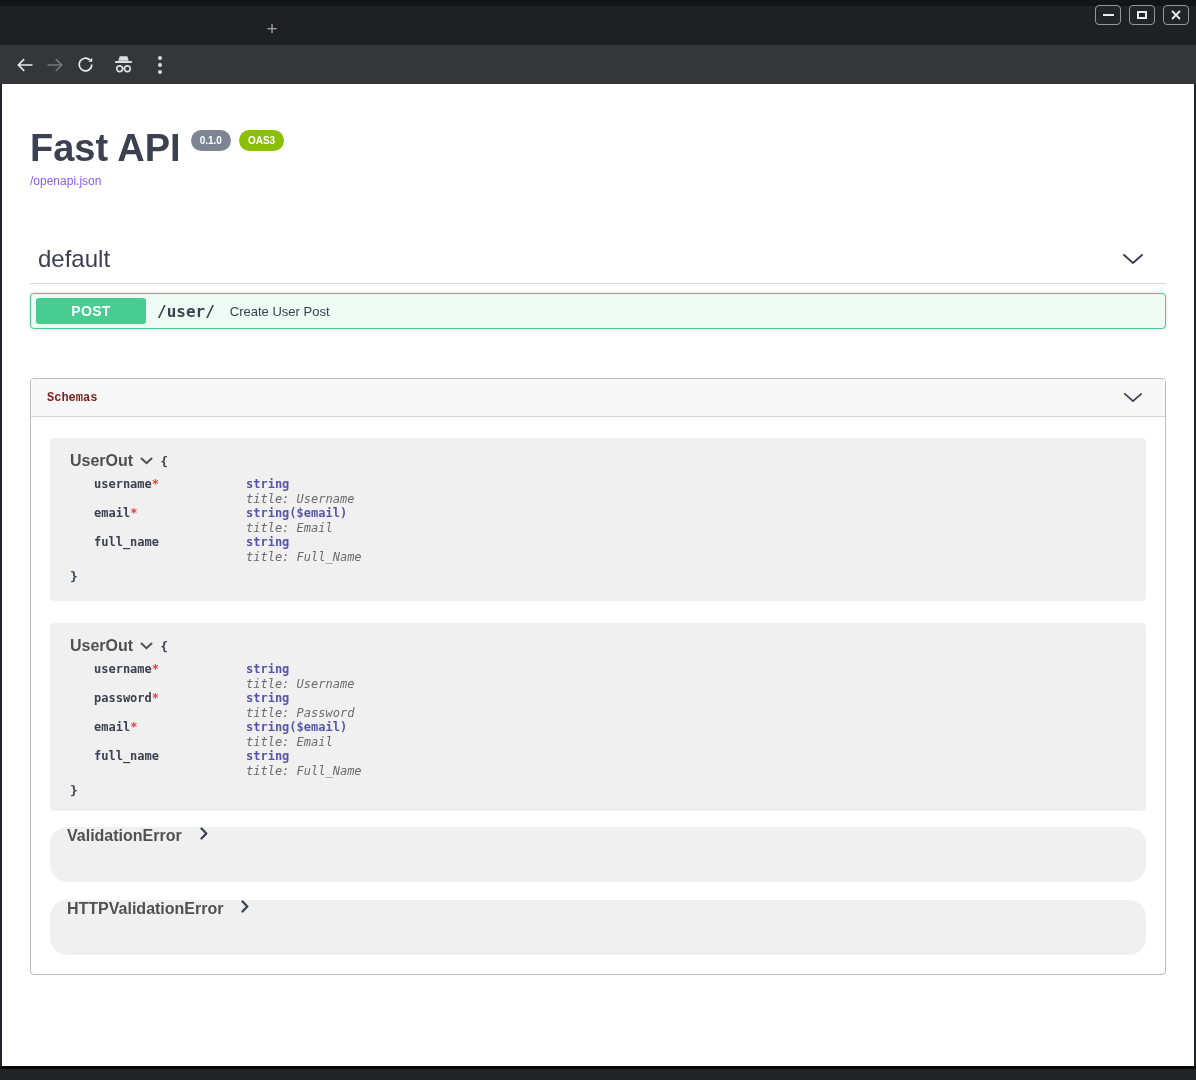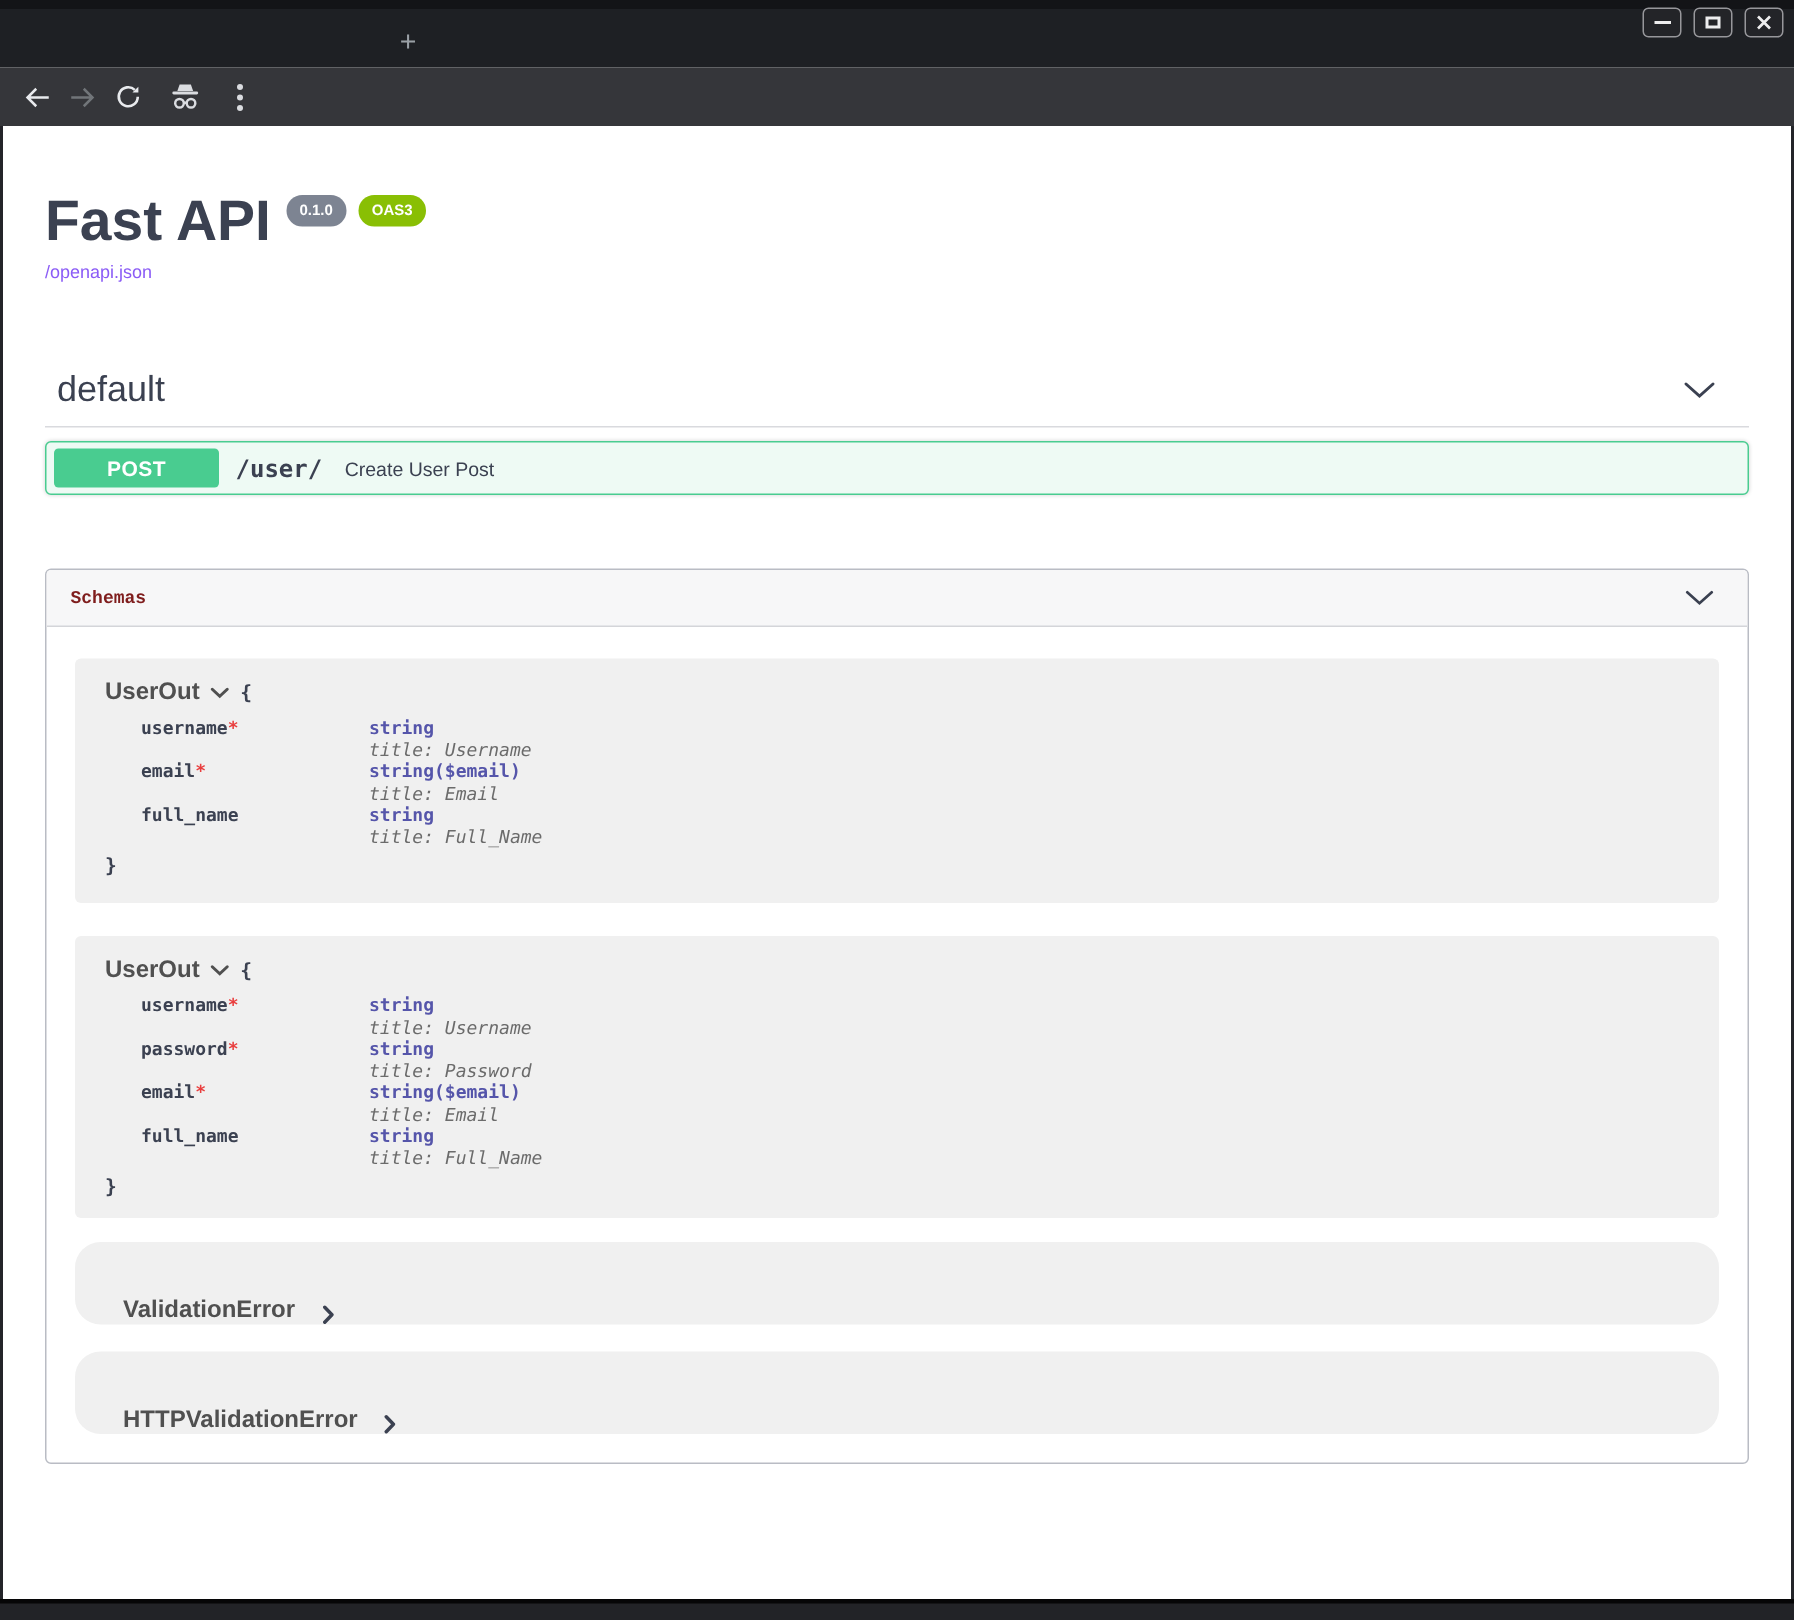--- a/index.html
+++ b/index.html
@@ -63,21 +63,21 @@
 
   .models { margin-top:49px; border:1px solid #b9bcc4; border-radius:4px; height:597px; overflow:hidden; }
   .models-header { height:38px; background:#f7f7f8; border-bottom:1px solid #d4d5d9; display:flex; align-items:center;
                    justify-content:space-between; padding:0 22px 0 16px; cursor:pointer; }
   .models-title { margin:0; font-size:12px; font-weight:700; color:#7f1d1d;font-family:Liberation Mono, monospace; }
   .models-body { padding:21px 19px; }
 
   .model-box { background:#f0f0f0; border-radius:4px; padding:14px 20px 14px; }
   .model-box.expanded-1 { height:163px; margin-bottom:22px; }
   .model-box.expanded-2 { height:188px; margin-bottom:16px; }
-  .model-box.collapsed { height:55px; display:flex; align-items:flex-end; padding:0 32px;border-radius:17px; }
+  .model-box.collapsed { height:55px; display:flex; align-items:flex-start; padding:0 17px;border-radius:17px; }
   .model-box.collapsed.mb { margin-bottom:18px; }
   .model-header { display:flex; align-items:center; gap:7px; margin-bottom:7px; cursor:pointer; }
   .model-title { font-size:16px; font-weight:700; color:#505050; }
   .brace { font-family:"DejaVu Sans Mono", monospace; font-weight:700; font-size:13px; color:#3b4151; }
   .props { padding-left:24px; }
   .prop-row { display:flex; }
   .prop-name { width:152px; font-family:"DejaVu Sans Mono", monospace; font-size:12px; font-weight:700;
                color:#3b4151; line-height:14.5px; }
   .star { color:#e93e3e; }
   .prop-type { font-family:"DejaVu Sans Mono", monospace; font-size:12px; font-weight:700; color:#5555aa; line-height:14.5px; }

